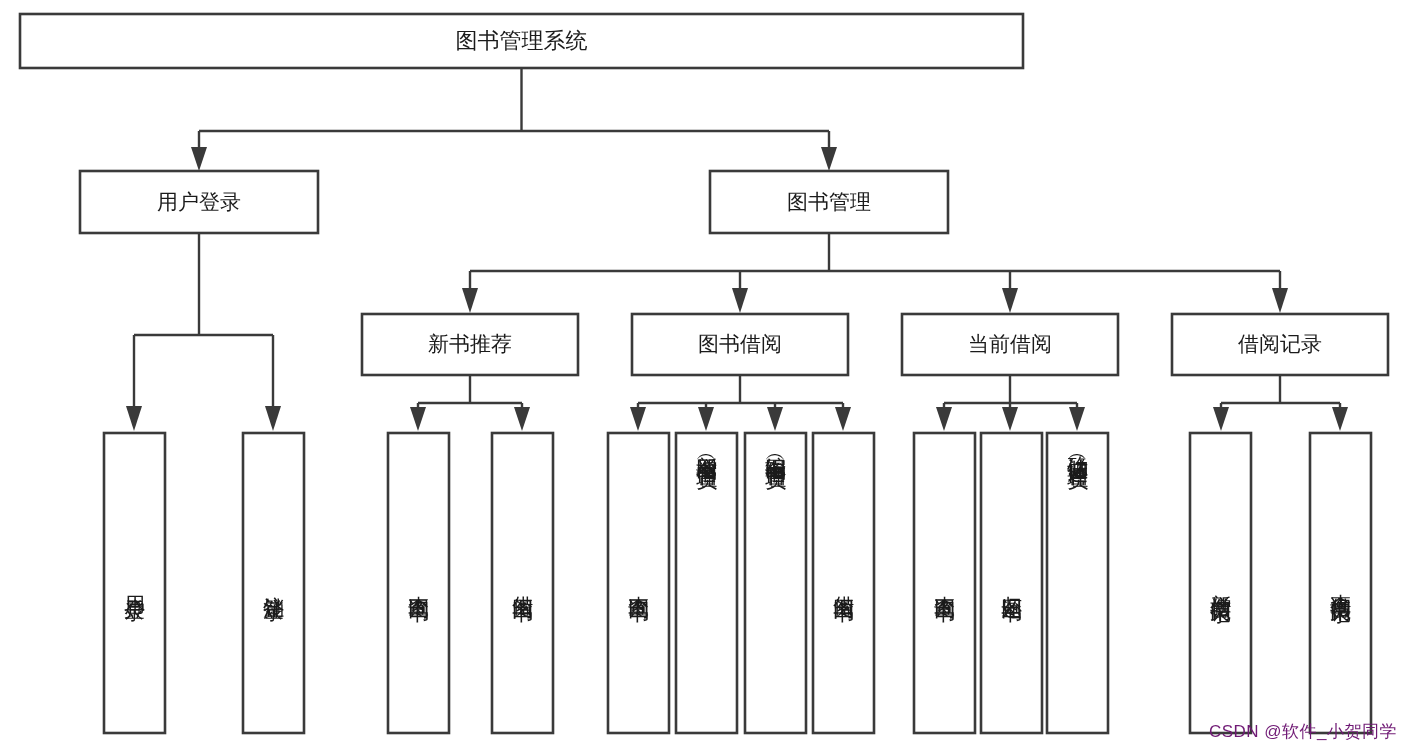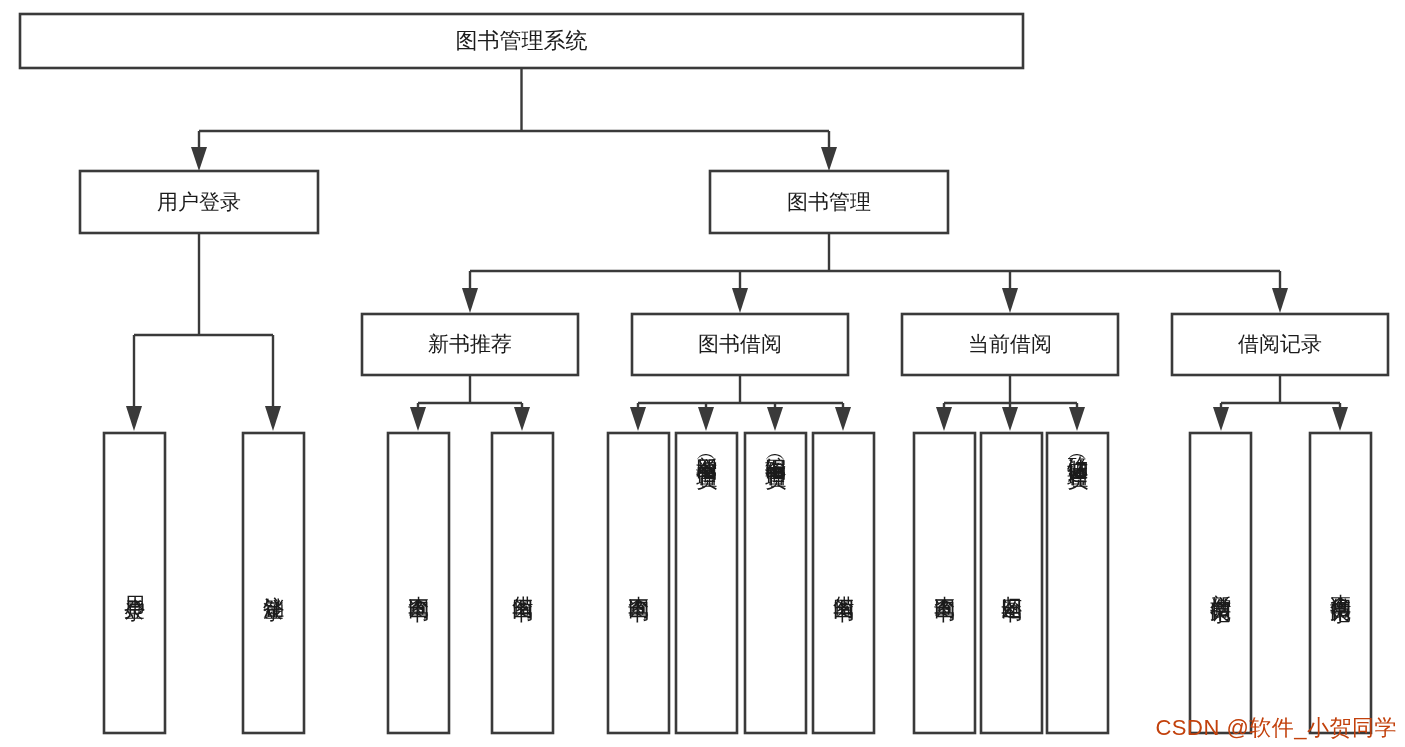--- a/index.html
+++ b/index.html
@@ -66,22 +66,22 @@
     line-height: 1.06;
     letter-spacing: 2px;
     color: #1b1b1b;
     white-space: nowrap;
   }
   .watermark {
     position: absolute;
     right: 8px;
     bottom: 4px;
     font-family: "Liberation Sans", "DejaVu Sans", sans-serif;
-    font-size: 22px;
-    color: #c2410c;
+    font-size: 17px;
+    color: #701a75;
     letter-spacing: 0.5px;
     white-space: nowrap;
   }
 </style>
 </head>
 <body>
 
 <div id="diagram-root">
 
   <svg class="flow" viewBox="0 0 1405 747">

